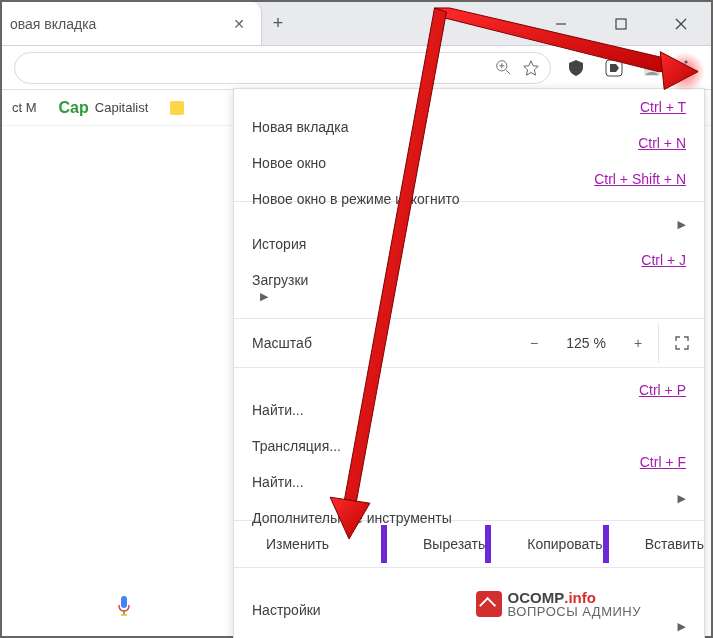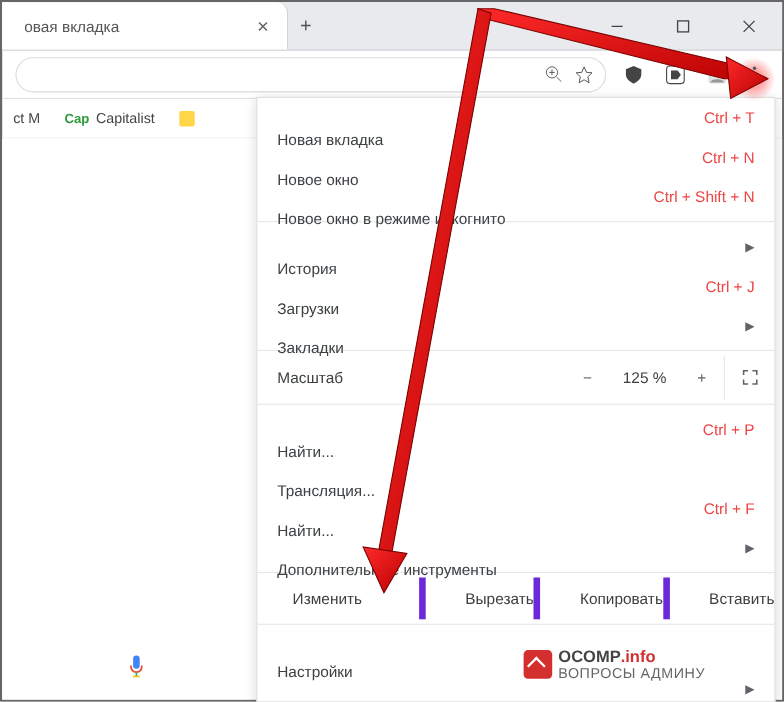--- a/index.html
+++ b/index.html
@@ -1,21 +1,21 @@
 <!DOCTYPE html>
 <html><head>
 <meta charset="utf-8">
 <style>
   * { box-sizing: border-box; margin: 0; padding: 0; }
   html, body { width: 713px; height: 638px; font-family: "Segoe UI", Arial, sans-serif; font-size: 14px; color: #333; background: #fff; overflow: hidden; }
   .window { width: 713px; height: 638px; border: 2px solid #666; position: relative; background: #fff; }
 
   
   .titlebar { height: 44px; background: #e9eaed; display: flex; align-items: stretch; border-bottom: 1px solid #d0d0d5; }
-  .tab { background: #fff; height: 100%; display: flex; align-items: center; padding: 0 12px 0 20px; border-top-right-radius: 10px; border-right: 1px solid #d0d0d5; gap: 10px; min-width: 260px; overflow: hidden; }
+  .tab { background: #fff; height: 100%; display: flex; align-items: center; padding: 0 12px 0 8px; border-top-right-radius: 10px; border-right: 1px solid #d0d0d5; gap: 10px; min-width: 260px; overflow: hidden; }
   .tab-title { color: #555; white-space: nowrap; overflow: hidden; text-overflow: ellipsis; flex: 1; }
   .tab-close { color: #666; font-size: 14px; cursor: pointer; padding: 2px 4px; }
   .newtab { width: 32px; display: flex; align-items: center; justify-content: center; color: #555; font-size: 18px; cursor: pointer; }
   .win-controls { margin-left: auto; display: flex; }
   .win-btn { width: 60px; display: flex; align-items: center; justify-content: center; color: #555; cursor: pointer; }
   .win-btn svg { width: 14px; height: 14px; stroke: #444; stroke-width: 1.2; fill: none; }
 
   
   .toolbar { height: 44px; display: flex; align-items: center; padding: 0 12px; border-bottom: 1px solid #e0e0e4; }
   .omnibox { flex: 1; height: 32px; border: 1px solid #dadce0; border-radius: 16px; background: #fff; display: flex; align-items: center; padding: 0 10px; gap: 10px; }
@@ -25,33 +25,33 @@
   .ob-spacer { flex: 1; }
   .ext-icons { display: flex; align-items: center; gap: 16px; padding-left: 14px; }
   .ext { width: 22px; height: 22px; display: flex; align-items: center; justify-content: center; }
   .ext svg { width: 20px; height: 20px; }
   .menu-btn { width: 26px; height: 26px; display: flex; align-items: center; justify-content: center; margin-left: 10px; position: relative; z-index: 5; cursor: pointer; }
   .menu-btn svg { width: 4px; height: 16px; fill: #555; }
 
   
   .bookmarks { height: 36px; display: flex; align-items: center; padding: 0 10px; gap: 22px; color: #444; font-size: 13px; border-bottom: 1px solid #f0f0f0; }
   .bm-item { display: flex; align-items: center; gap: 6px; cursor: pointer; }
-  .bm-cap { color: #2e9a3a; font-weight: 600; font-size: 12px; }
+  .bm-cap { color: #2e9a3a; font-weight: 600; font-size: 16px; }
   .bm-yellow { width: 14px; height: 14px; background: #ffd54a; border-radius: 2px; }
 
   
   .content { position: absolute; left: 0; right: 0; top: 124px; bottom: 0; background: #fff; }
   .voice { position: absolute; left: 10px; bottom: 10px; width: 160px; height: 40px; background: #fff; display: flex; align-items: center; justify-content: flex-end; padding-right: 40px; }
   .voice svg { width: 16px; height: 22px; }
 
   
   .menu { position: absolute; top: 86px; right: 6px; width: 472px; background: #fff; border: 1px solid #dadce0; box-shadow: 0 2px 10px rgba(0,0,0,0.15); z-index: 3; }
   .mrow { display: flex; align-items: center; height: 36px; padding: 0 18px; color: #3c4043; cursor: pointer; }
   .mrow .label { flex: 1; margin-top: 40px; }
-  .mrow .shortcut { color: #ef4444; }
+  .mrow .shortcut { color: #a21caf; text-decoration: underline; }
   .mrow .chev { color: #5f6368; font-size: 11px; margin-left: 8px; }
   .sep { height: 1px; background: #e6e6e8; margin: 4px 0; }
 
   .zoom-row { display: flex; align-items: center; height: 40px; color: #3c4043; }
   .zoom-row .label { padding-left: 18px; flex: 1; }
   .zoom-row .zminus, .zoom-row .zplus { width: 40px; text-align: center; color: #5f6368; cursor: pointer; }
   .zoom-row .zval { width: 64px; text-align: center; }
   .zoom-row .zfull { width: 46px; text-align: center; color: #5f6368; border-left: 1px solid #e6e6e8; height: 100%; display: flex; align-items: center; justify-content: center; cursor: pointer; }
   .zoom-row .zfull svg { width: 16px; height: 16px; stroke: #5f6368; fill: none; }
 
@@ -192,21 +192,20 @@
     <div class="sep"></div>
     <div class="mrow">
       <span class="label">История</span>
       <span class="chev">▶</span>
     </div>
     <div class="mrow">
       <span class="label">Загрузки</span>
       <span class="shortcut">Ctrl + J</span>
     </div>
     <div class="mrow">
-      <span class="label">Закладки</span>
       <span class="chev">▶</span>
     </div>
     <div class="sep"></div>
     <div class="zoom-row">
       <span class="label">Масштаб</span>
       <span class="zminus">−</span>
       <span class="zval">125 %</span>
       <span class="zplus">+</span>
       <span class="zfull">
         <svg viewBox="0 0 16 16">

